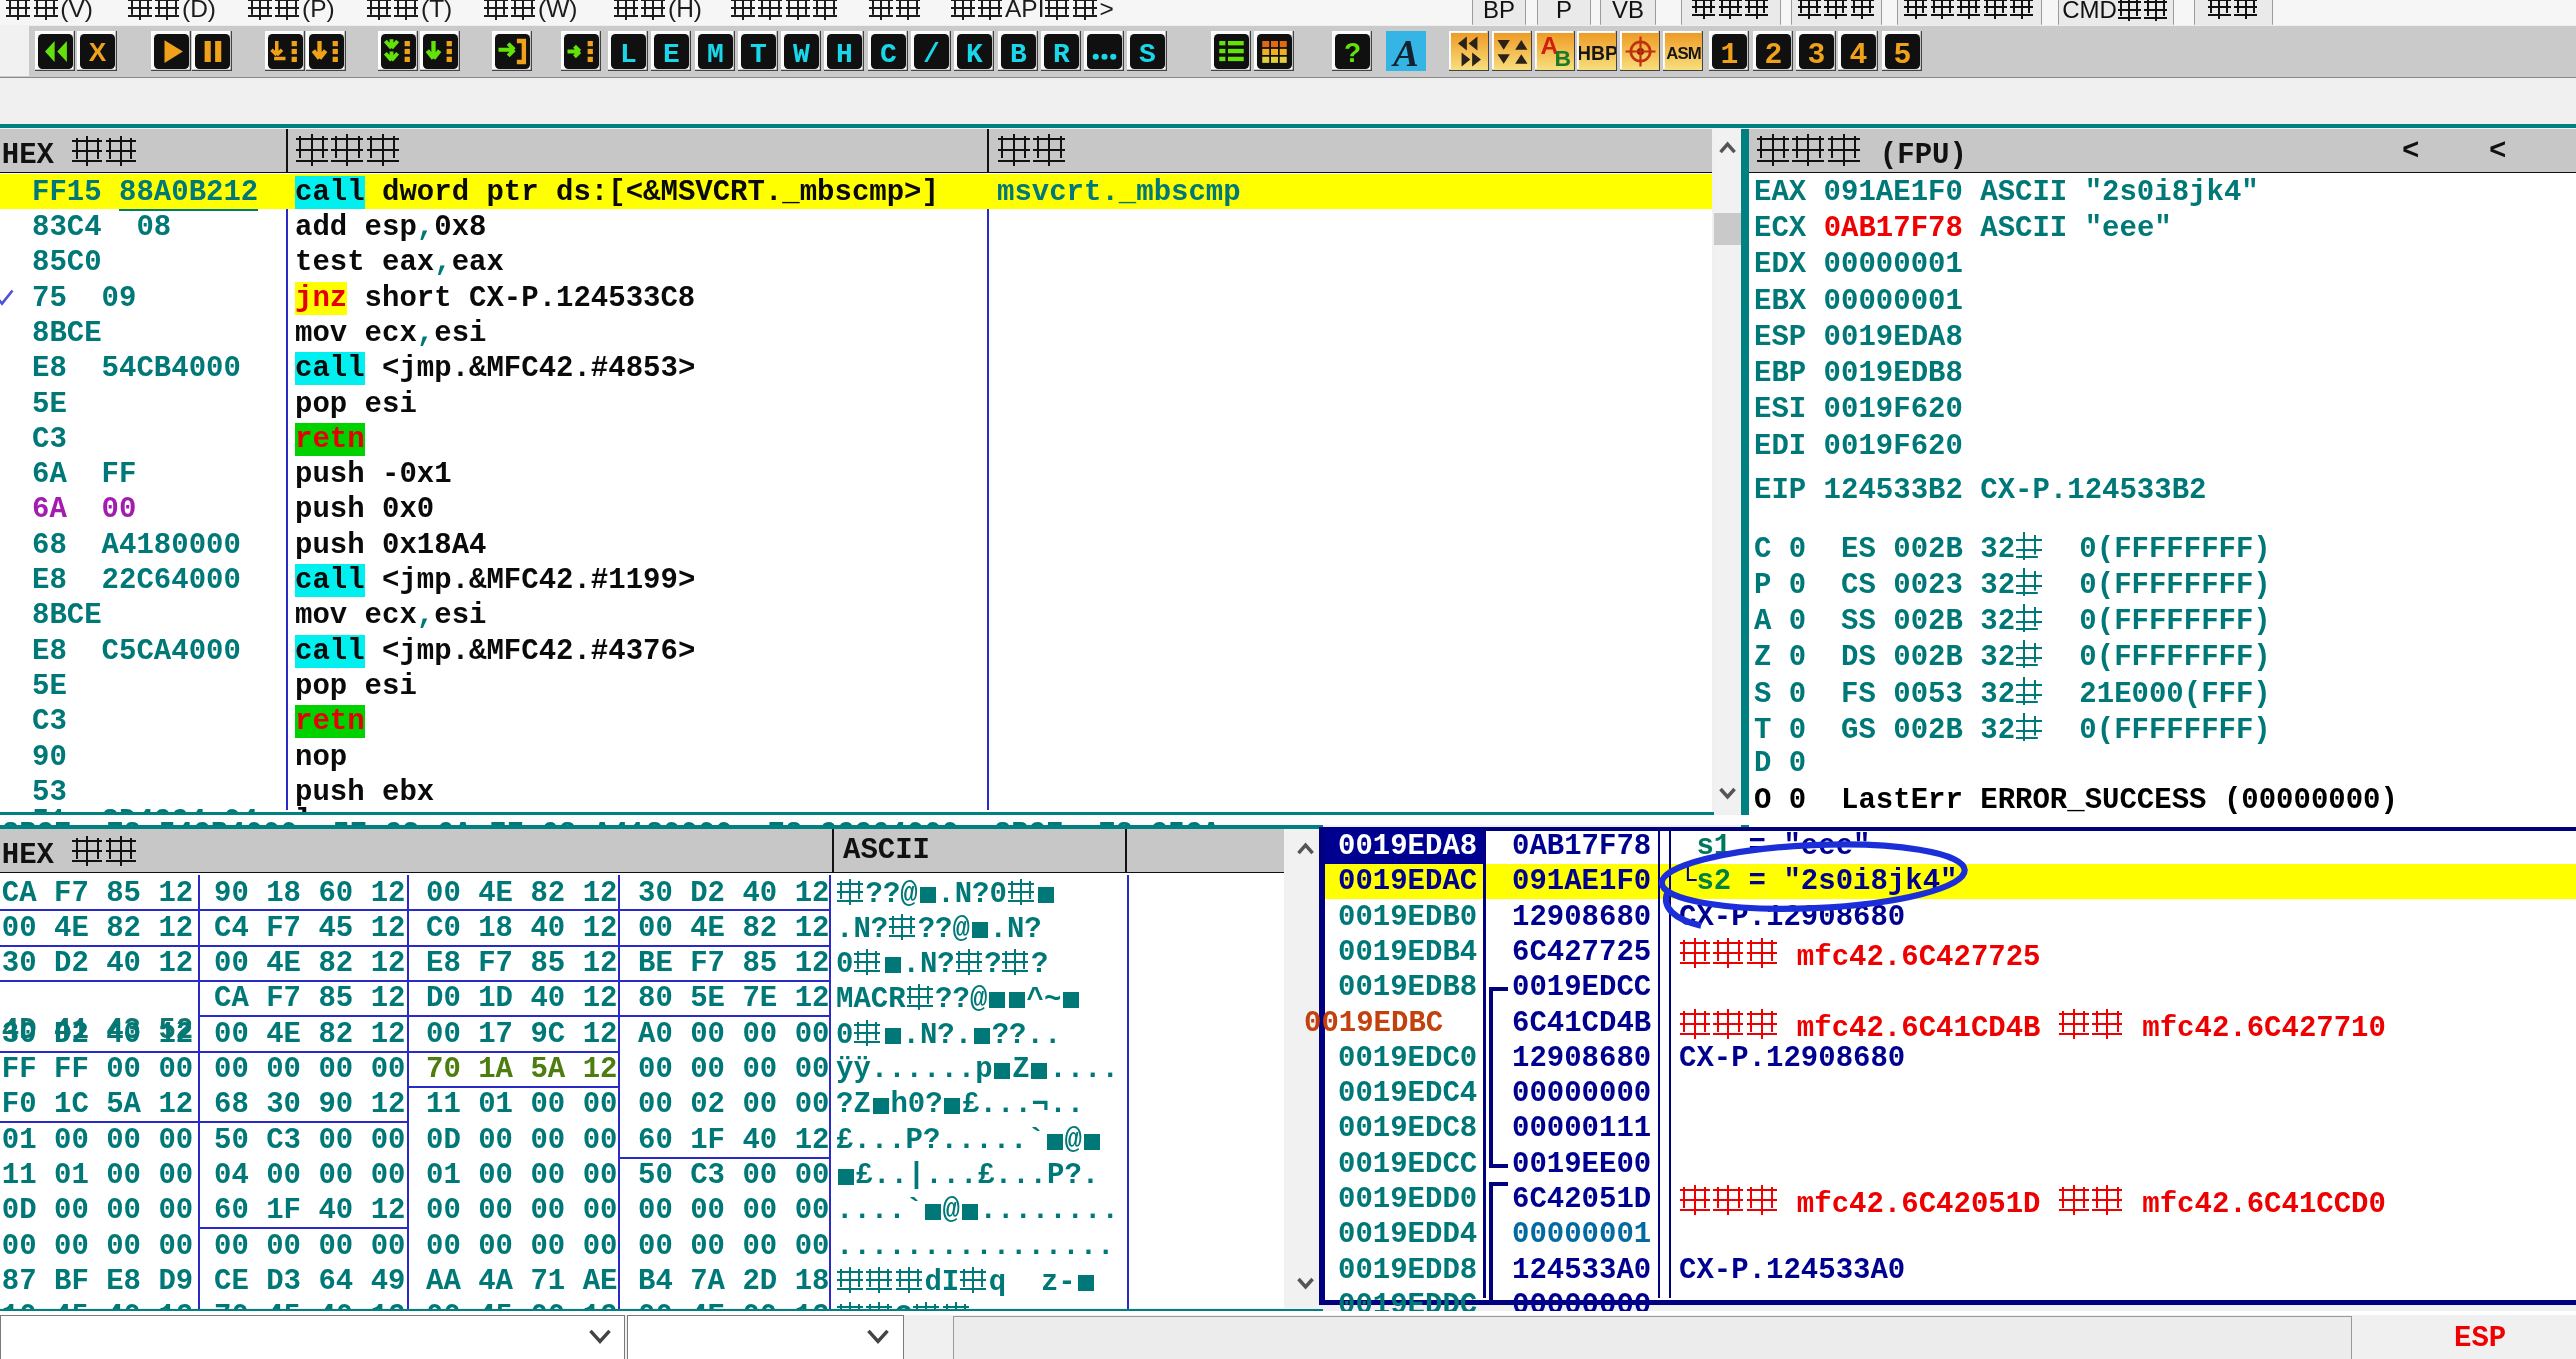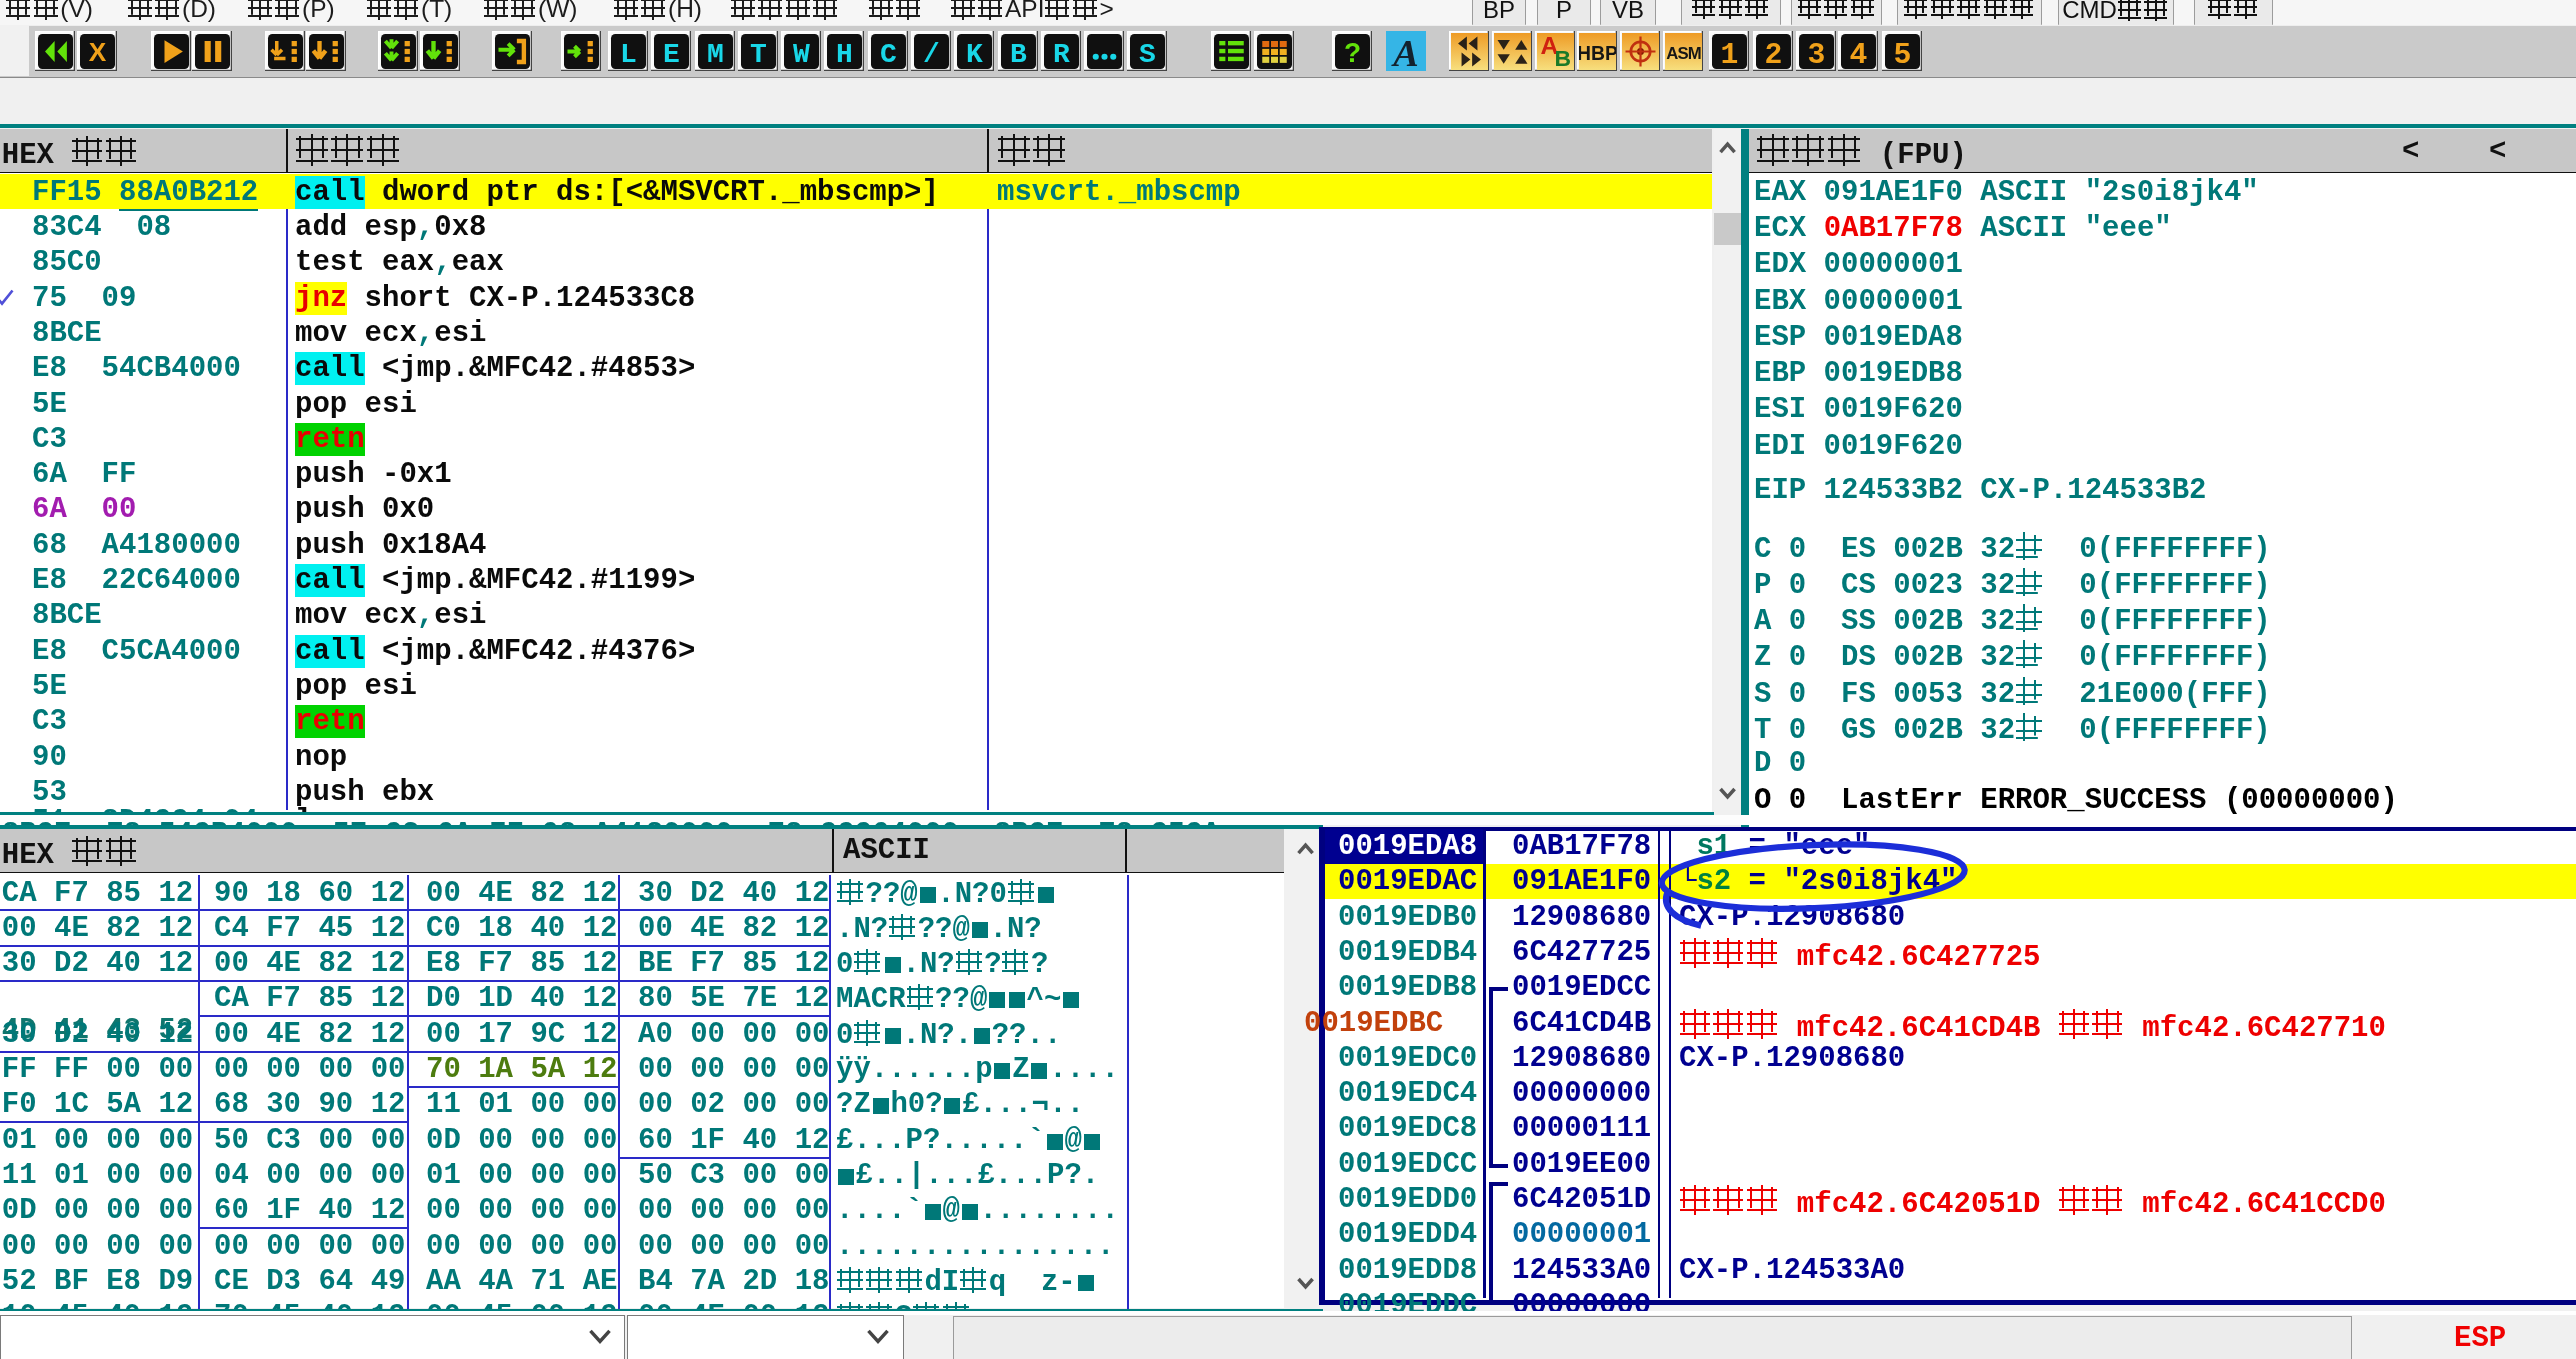--- a/index.html
+++ b/index.html
@@ -487,21 +487,21 @@
 <div class="abs mono" style="left:426px;top:1161px;color:#007878">01 00 00 00</div>
 <div class="abs mono" style="left:638px;top:1161px;color:#007878">50 C3 00 00</div>
 <div class="abs mono" style="left:1.8px;top:1196px;color:#007878">0D 00 00 00</div>
 <div class="abs mono" style="left:214px;top:1196px;color:#007878">60 1F 40 12</div>
 <div class="abs mono" style="left:426px;top:1196px;color:#007878">00 00 00 00</div>
 <div class="abs mono" style="left:638px;top:1196px;color:#007878">00 00 00 00</div>
 <div class="abs mono" style="left:1.8px;top:1232px;color:#007878">00 00 00 00</div>
 <div class="abs mono" style="left:214px;top:1232px;color:#007878">00 00 00 00</div>
 <div class="abs mono" style="left:426px;top:1232px;color:#007878">00 00 00 00</div>
 <div class="abs mono" style="left:638px;top:1232px;color:#007878">00 00 00 00</div>
-<div class="abs mono" style="left:1.8px;top:1267px;color:#007878">52 BF E8 D9</div>
+<div class="abs mono" style="left:1.8px;top:1267px;color:#007878">87 BF E8 D9</div>
 <div class="abs mono" style="left:214px;top:1267px;color:#007878">CE D3 64 49</div>
 <div class="abs mono" style="left:426px;top:1267px;color:#007878">AA 4A 71 AE</div>
 <div class="abs mono" style="left:638px;top:1267px;color:#007878">B4 7A 2D 18</div>
 <div class="abs mono" style="left:1.8px;top:1302px;color:#007878">10 45 40 12</div>
 <div class="abs mono" style="left:214px;top:1302px;color:#007878">70 45 40 12</div>
 <div class="abs mono" style="left:426px;top:1302px;color:#007878">00 45 00 12</div>
 <div class="abs mono" style="left:638px;top:1302px;color:#007878">00 4E 00 12</div>
 <div class="abs" style="left:0px;top:909px;width:830px;height:1.8px;background:#2a2ac8"></div>
 <div class="abs" style="left:0px;top:945px;width:830px;height:1.8px;background:#2a2ac8"></div>
 <div class="abs" style="left:0px;top:980px;width:830px;height:1.8px;background:#2a2ac8"></div>

